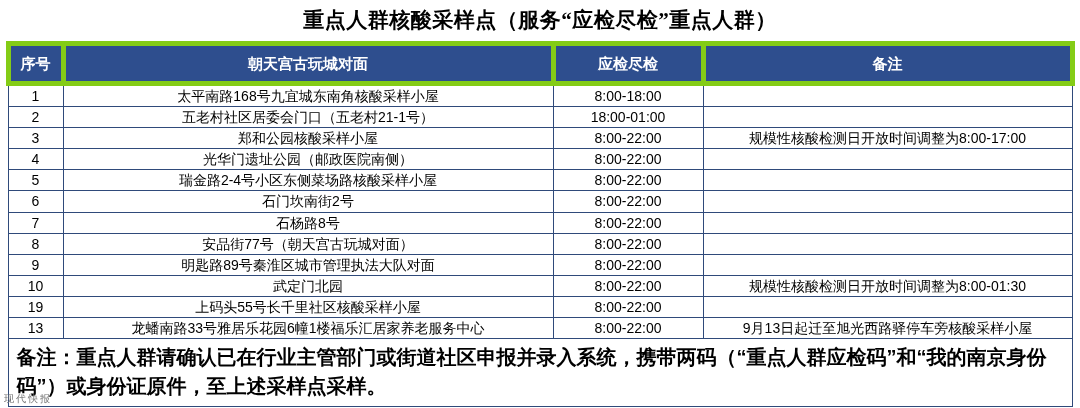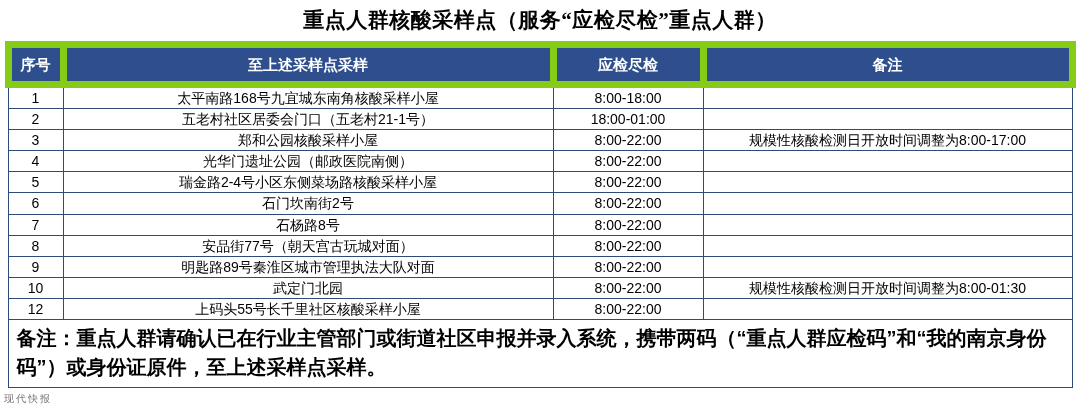--- a/index.html
+++ b/index.html
@@ -45,21 +45,21 @@
     line-height: 1.15;
     height: 21px;
     box-sizing: border-box;
   }
   table.sample-table thead th {
     background: #2e4e8e;
     color: #ffffff;
     font-weight: bold;
     font-size: 15px;
     height: 40px;
-    border: 7px solid #84cc16;
+    border: 5px solid #84cc16;
   }
   col.c-index { width: 55px; }
   col.c-addr  { width: 490px; }
   col.c-time  { width: 150px; }
   col.c-note  { width: 369px; }
 
   td.addr { font-size: 14.5px; }
   td.time { font-size: 14.5px; }
   td.note { font-size: 14px; margin-top: 35px; }
   td.idx  { font-size: 14.5px; }
@@ -93,21 +93,21 @@
   <table class="sample-table">
     <colgroup>
       <col class="c-index">
       <col class="c-addr">
       <col class="c-time">
       <col class="c-note">
     </colgroup>
     <thead>
       <tr>
         <th>序号</th>
-        <th>至上述采样点采样</th>
+        <th>朝天宫古玩城对面</th>
         <th>应检尽检</th>
         <th>备注</th>
       </tr>
     </thead>
     <tbody>
       <tr>
         <td class="idx">1</td>
         <td class="addr">太平南路168号九宜城东南角核酸采样小屋</td>
         <td class="time">8:00-18:00</td>
         <td class="note"></td>
@@ -160,24 +160,30 @@
         <td class="time">8:00-22:00</td>
         <td class="note"></td>
       </tr>
       <tr>
         <td class="idx">10</td>
         <td class="addr">武定门北园</td>
         <td class="time">8:00-22:00</td>
         <td class="note">规模性核酸检测日开放时间调整为8:00-01:30</td>
       </tr>
       <tr>
-        <td class="idx">12</td>
+        <td class="idx">19</td>
         <td class="addr">上码头55号长千里社区核酸采样小屋</td>
         <td class="time">8:00-22:00</td>
         <td class="note"></td>
+      </tr>
+      <tr>
+        <td class="idx">13</td>
+        <td class="addr">龙蟠南路33号雅居乐花园6幢1楼福乐汇居家养老服务中心</td>
+        <td class="time">8:00-22:00</td>
+        <td class="note">9月13日起迁至旭光西路驿停车旁核酸采样小屋</td>
       </tr>
       <tr class="footnote">
         <td colspan="4">备注：重点人群请确认已在行业主管部门或街道社区申报并录入系统，携带两码（“重点人群应检码”和“我的南京身份码”）或身份证原件，至上述采样点采样。</td>
       </tr>
     </tbody>
   </table>
 
   <div class="watermark">现代快报</div>
 </div>
 

